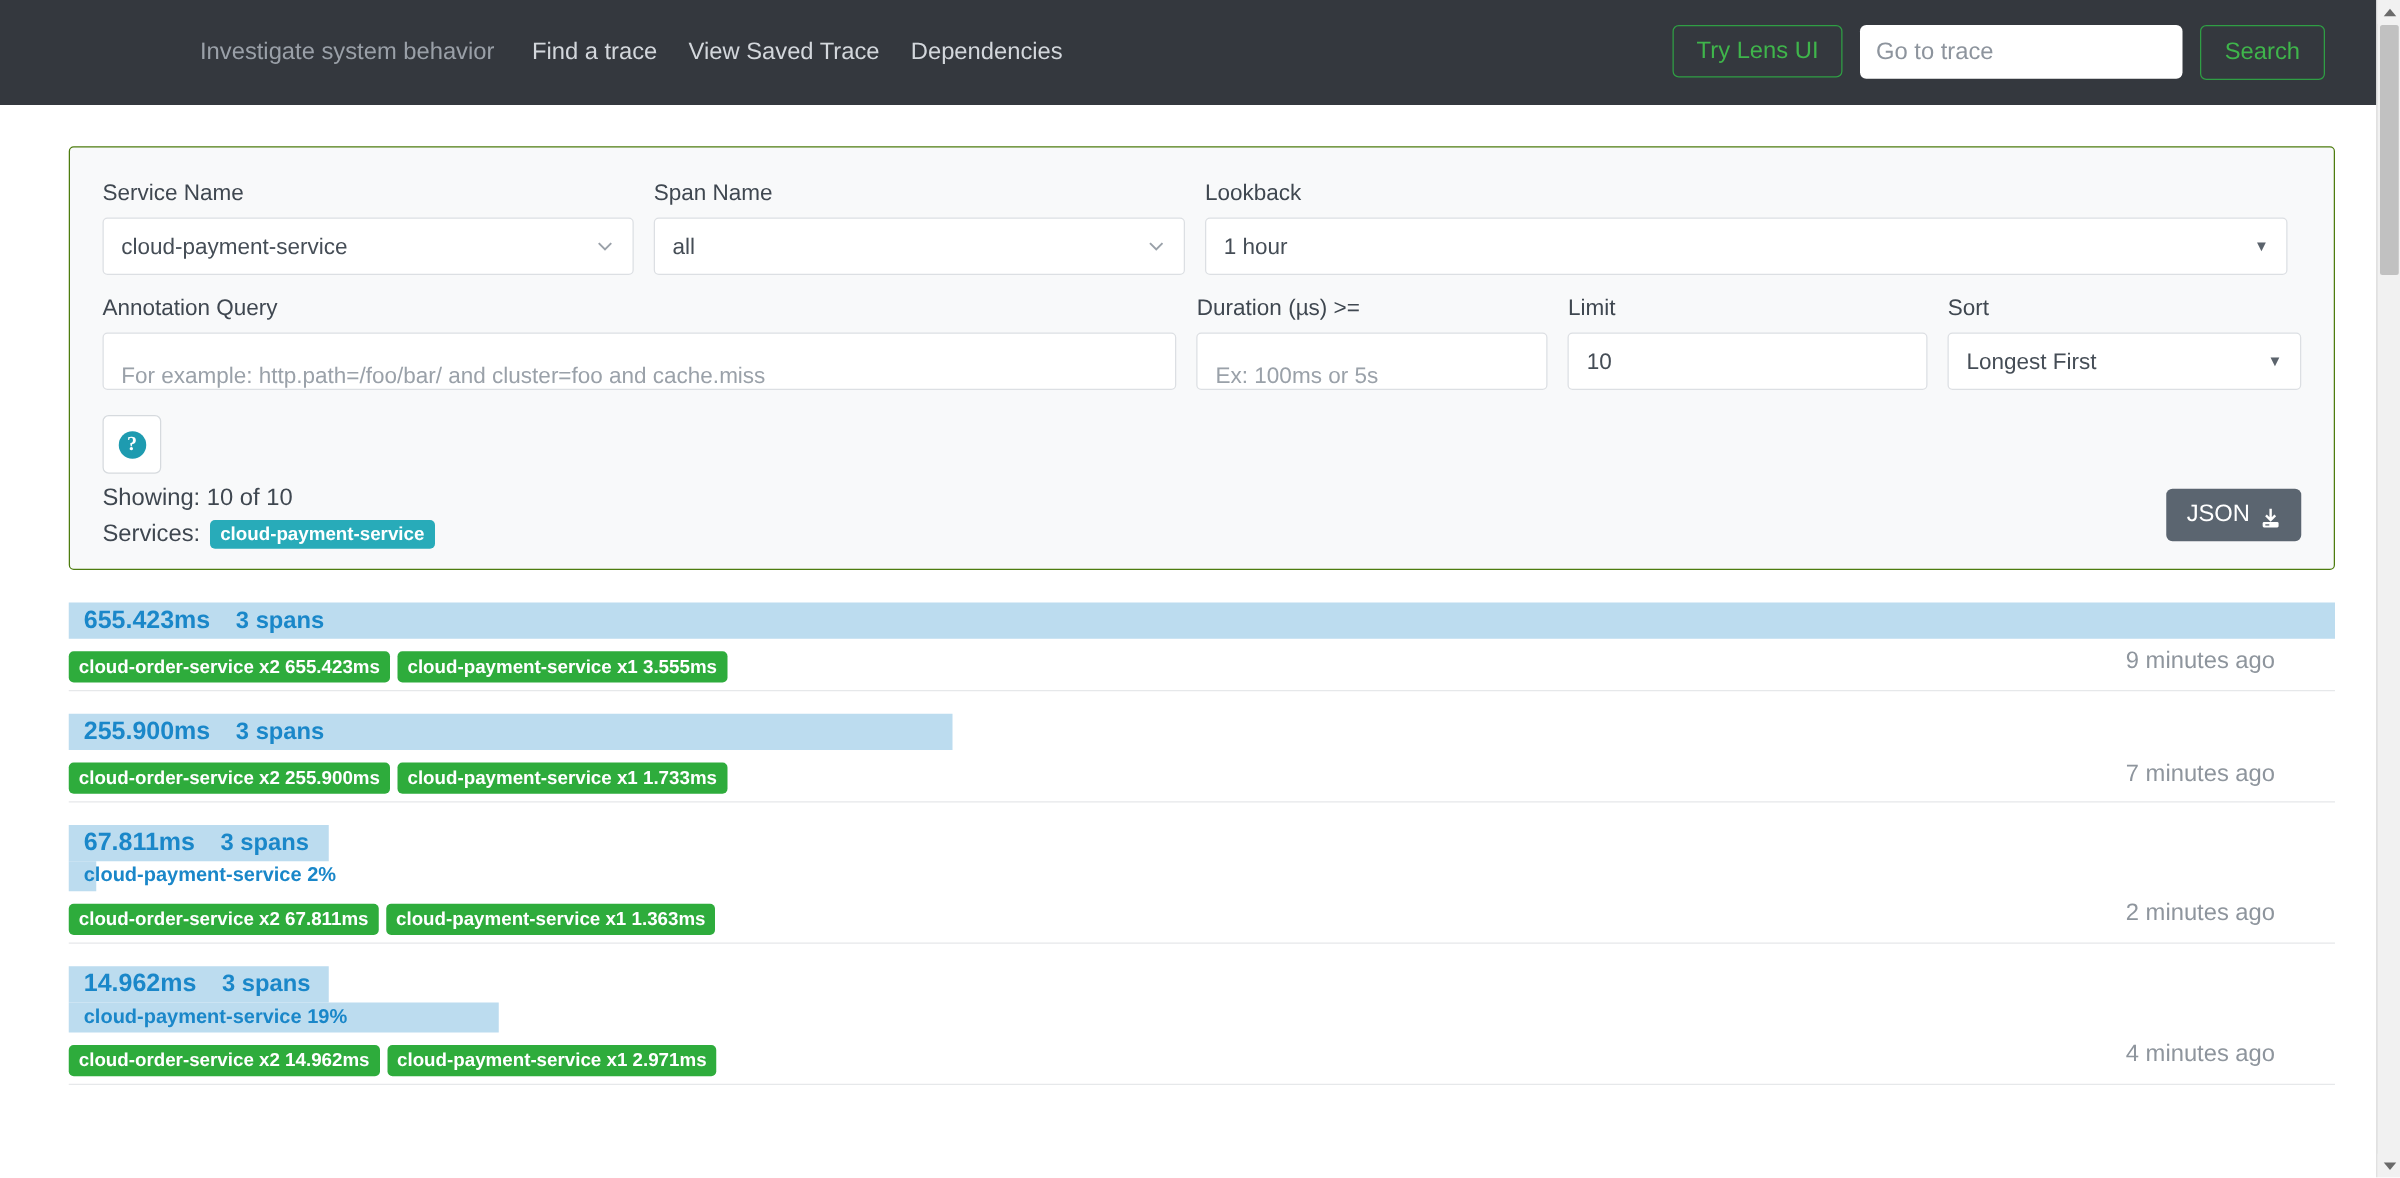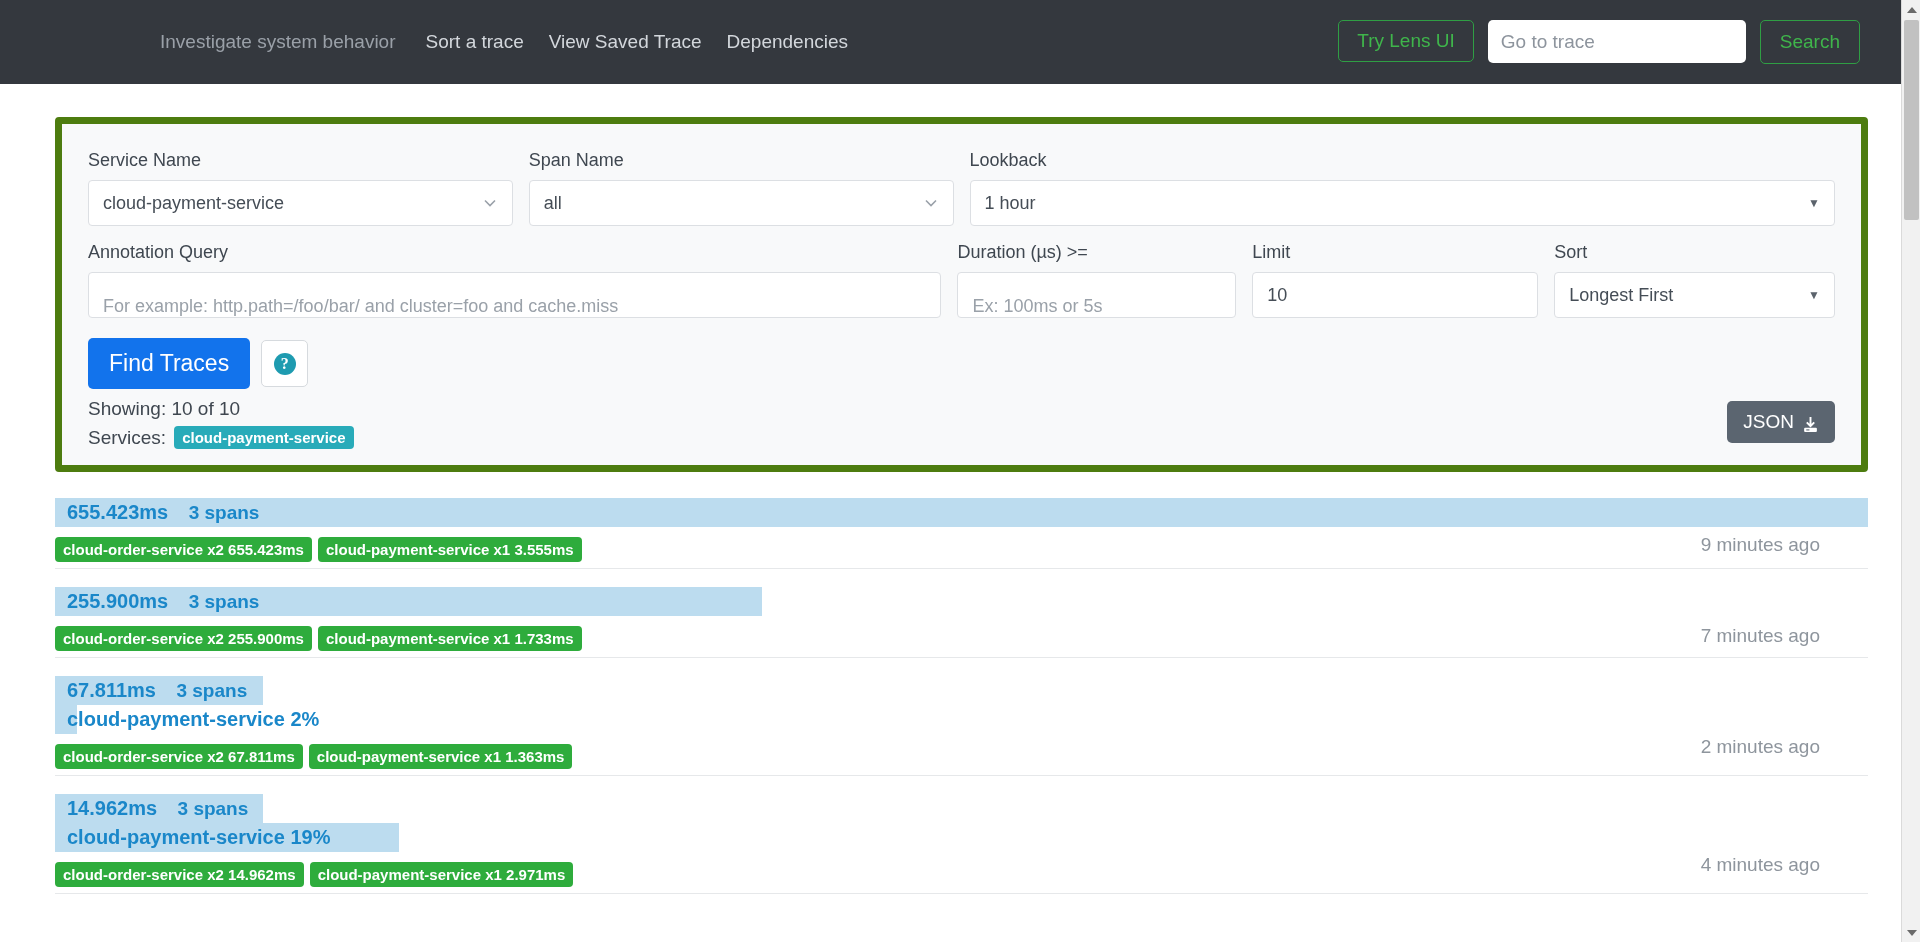--- a/index.html
+++ b/index.html
@@ -82,21 +82,21 @@
     font-size: 19px;
     border-radius: 5px;
     padding: 10px 19px;
     cursor: pointer;
     font-family: "Liberation Sans", sans-serif;
   }
 
   
   .panel {
     margin: 33px 52px 0 55px;
-    border: 7px solid #4d7c0f;
+    border: 1px solid #4d7c0f;
     border-radius: 4px;
     background: #f8f9fa;
     padding: 26px 26px 22px 26px;
   }
   .row { display: flex; gap: 16px; }
   .row + .row { margin-top: 16px; }
   .fld { display: flex; flex-direction: column; }
   .fld-label {
     font-size: 18px;
     color: #3f4750;
@@ -239,21 +239,21 @@
   }
   .spans {
     color: #1a87c9;
     font-weight: bold;
     font-size: 19px;
     margin-left: 16px;
   }
   .pct-line {
     color: #1a87c9;
     font-weight: bold;
-    font-size: 20px;
+    font-size: 16px;
     padding-left: 12px;
     display: inline-block;
   }
   .svc-pills {
     margin-top: 10px;
     display: flex;
     gap: 6px;
     flex-wrap: wrap;
   }
   .pill {
@@ -300,21 +300,21 @@
   .sbar-dn { position: absolute; bottom: 0; left: 0; }
 </style>
 </head>
 <body>
 
 <div class="page">
 
   <div class="topnav">
     <div class="brand-tagline">Investigate system behavior</div>
     <div class="nav-links">
-      <a class="nav-link">Sort a trace</a>
+      <a class="nav-link">Find a trace</a>
       <a class="nav-link">View Saved Trace</a>
       <a class="nav-link">Dependencies</a>
     </div>
     <div class="nav-right">
       <button class="lens-btn">Try Lens UI</button>
       <input class="goto-input" type="text" placeholder="Go to trace" style="">
       <button class="search-btn">Search</button>
     </div>
   </div>
 
@@ -375,21 +375,20 @@
       <div class="fld w-sort">
         <div class="fld-label">Sort</div>
         <div class="ctl">
           <span>Longest First</span>
           <span class="caret-sm">▼</span>
         </div>
       </div>
     </div>
 
     <div class="actions">
-      <button class="find-btn">Find Traces</button>
       <div class="help-btn">
         <div class="help-circ">?</div>
       </div>
     </div>
 
     <div class="showing">Showing: 10 of 10</div>
 
     <div class="services-line">
       <span>Services:</span>
       <span class="svc-tag">cloud-payment-service</span>

